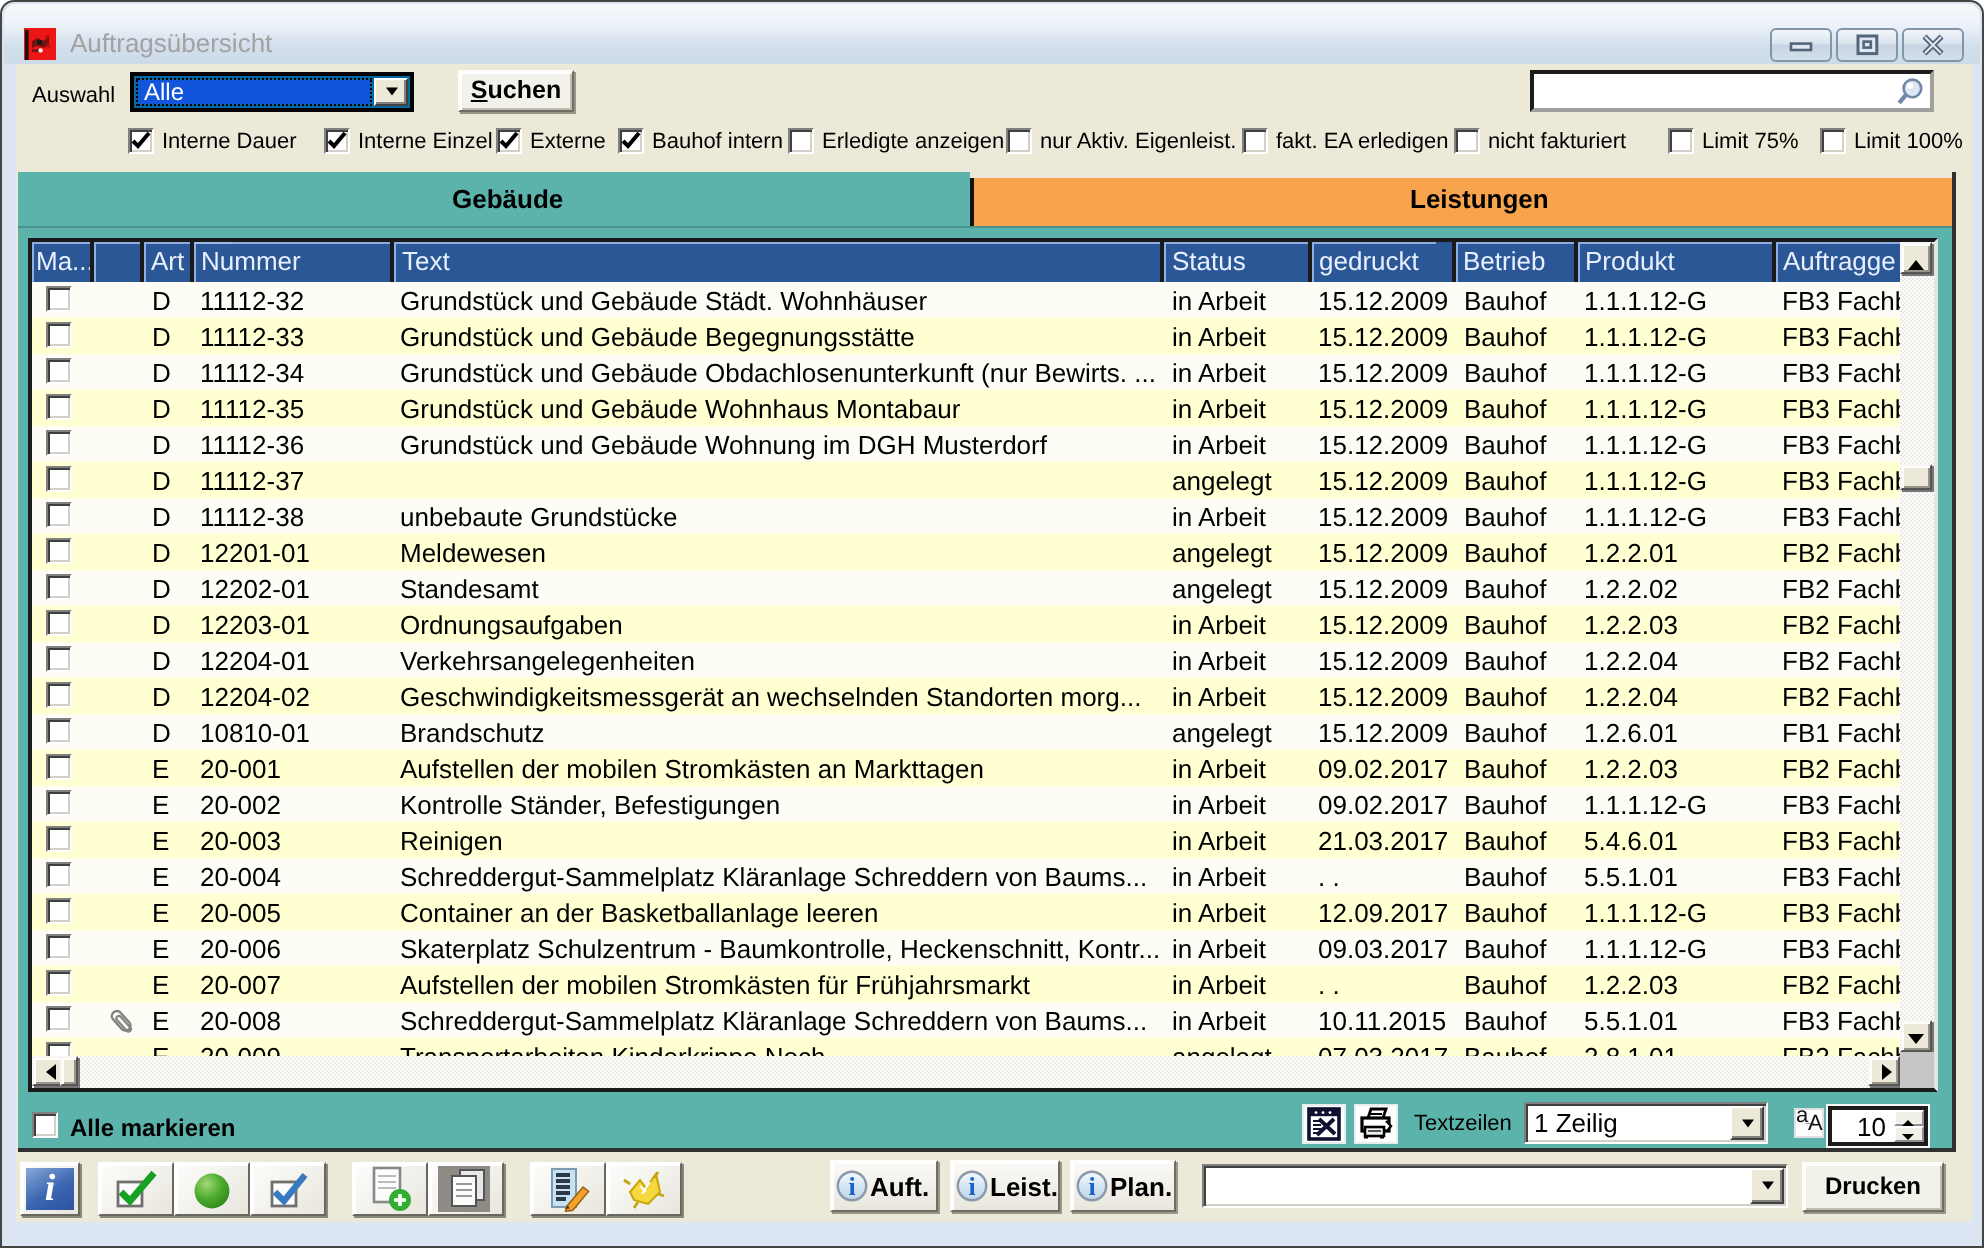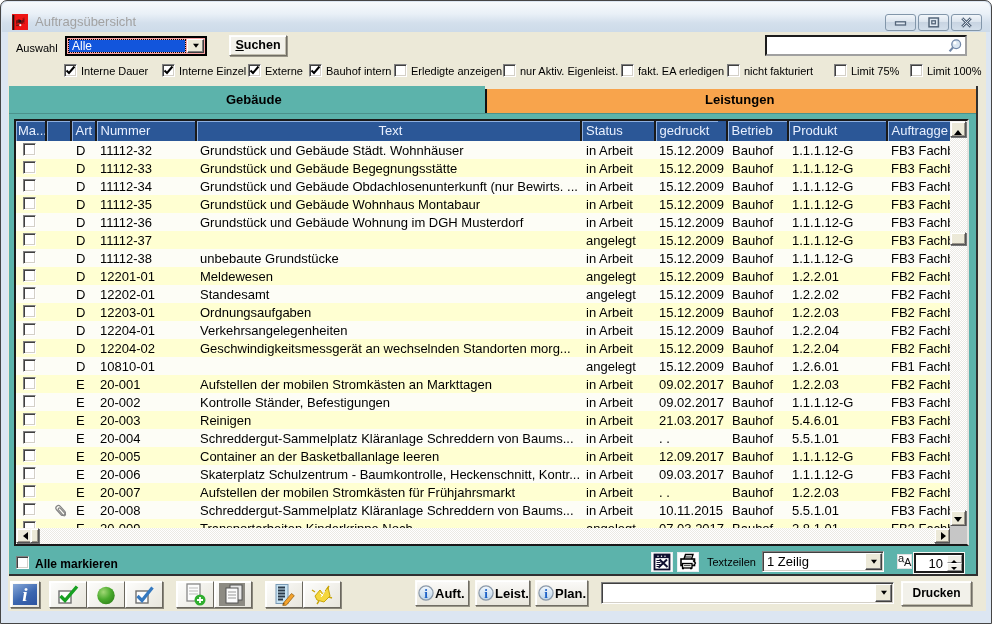--- a/index.html
+++ b/index.html
@@ -14,21 +14,21 @@
 #ticon { position:absolute; left:10px; top:12px; width:16px; height:16px; background:#ee1111; }
 #ticon svg { position:absolute; left:0; top:0; }
 .wbtn { position:absolute; top:12px; width:31px; height:17px; background:linear-gradient(#f2f6fa, #dbe4ee 45%, #c8d4e2 50%, #d3dfeb);
   border:1px solid #8296aa; border-radius:3px; }
 #wmin { left:883px; } #wmax { left:916px; } #wcls { left:949px; }
 
 #content { position:absolute; left:7px; top:31px; width:978px; height:582px; background:#ece9d8; }
 
 .lbl { position:absolute; font-size:13px; color:#000; }
 #ausw { left:8px; top:10px; font-size:11px; }
-#combo1 { position:absolute; left:57px; top:4px; width:142px; height:20px; background:#fca5a5;
+#combo1 { position:absolute; left:57px; top:4px; width:142px; height:20px; background:#0369a1;
   border:2px solid #000; }
 #combo1 .sel { position:absolute; left:2px; top:2px; right:20px; bottom:2px; background:#1255dc;
   color:#fff; font-size:12px; padding:0px 3px; line-height:12px; outline:1px dotted #000; outline-offset:0px; }
 .drop { position:absolute; right:1px; top:1px; bottom:1px; width:17px; background:#ece9d8;
   border:1px solid #fff; border-right-color:#404040; border-bottom-color:#404040;
   box-shadow:inset -1px -1px 0 #808080; }
 .arr-d { position:absolute; left:50%; top:50%; transform:translate(-50%,-32%);
   width:0; height:0; border:3.5px solid transparent; border-top:4.5px solid #000; }
 #suchen { position:absolute; left:221px; top:3px; width:58px; height:21px; background:#f2f1ea;
   border:1px solid; border-color:#fdfdfb #706d64 #706d64 #fdfdfb;
@@ -211,21 +211,21 @@
         <div id="tab2"></div>
    <div id="tabline"></div>
    <div class="tablbl" style="left:217px;">Gebäude</div>
    <div class="tablbl" style="left:696px;">Leistungen</div>
    <div id="grid">
     <div id="ghead">
       <div class="hc" style="left:0px; width:29px; padding-left:2px;">Ma...</div>
       <div class="hc" style="left:29px; width:24.5px;"></div>
       <div class="hc" style="left:53.5px; width:46px;">Art</div>
       <div class="hc" style="left:78.5px; width:100.5px;">Nummer</div>
-      <div class="hc" style="left:179px; width:385px;text-align:center;">Text</div>
+      <div class="hc" style="left:179px; width:385px;">Text</div>
       <div class="hc" style="left:564px; width:73.5px;">Status</div>
       <div class="hc" style="left:637.5px; width:64px;">gedruckt</div>
       <div class="hc" style="left:709.5px; width:61px;">Betrieb</div>
       <div class="hc" style="left:770.5px; width:99px;">Produkt</div>
       <div class="hc" style="left:869.5px; width:64.5px;">Auftragge</div>
     </div>
     <div id="gbody">
 <div class="row rw" style="top:0.0px">
 <span class="cbx rcb"></span>
               <span class="c-art">D</span>
@@ -354,20 +354,21 @@
               <span class="c-st">in Arbeit</span>
               <span class="c-ged">15.12.2009</span>
               <span class="c-bet">Bauhof</span>
               <span class="c-pro">1.2.2.04</span>
               <span class="c-auf">FB2 Fachbe</span>
 </div>
 <div class="row rw" style="top:216.0px">
 <span class="cbx rcb"></span>
               <span class="c-art">D</span>
               <span class="c-num">10810-01</span>
+              <span class="c-txt">Brandschutz</span>
               <span class="c-st">angelegt</span>
               <span class="c-ged">15.12.2009</span>
               <span class="c-bet">Bauhof</span>
               <span class="c-pro">1.2.6.01</span>
               <span class="c-auf">FB1 Fachbe</span>
 </div>
 <div class="row ry" style="top:234.0px">
 <span class="cbx rcb"></span>
               <span class="c-art">E</span>
               <span class="c-num">20-001</span>

